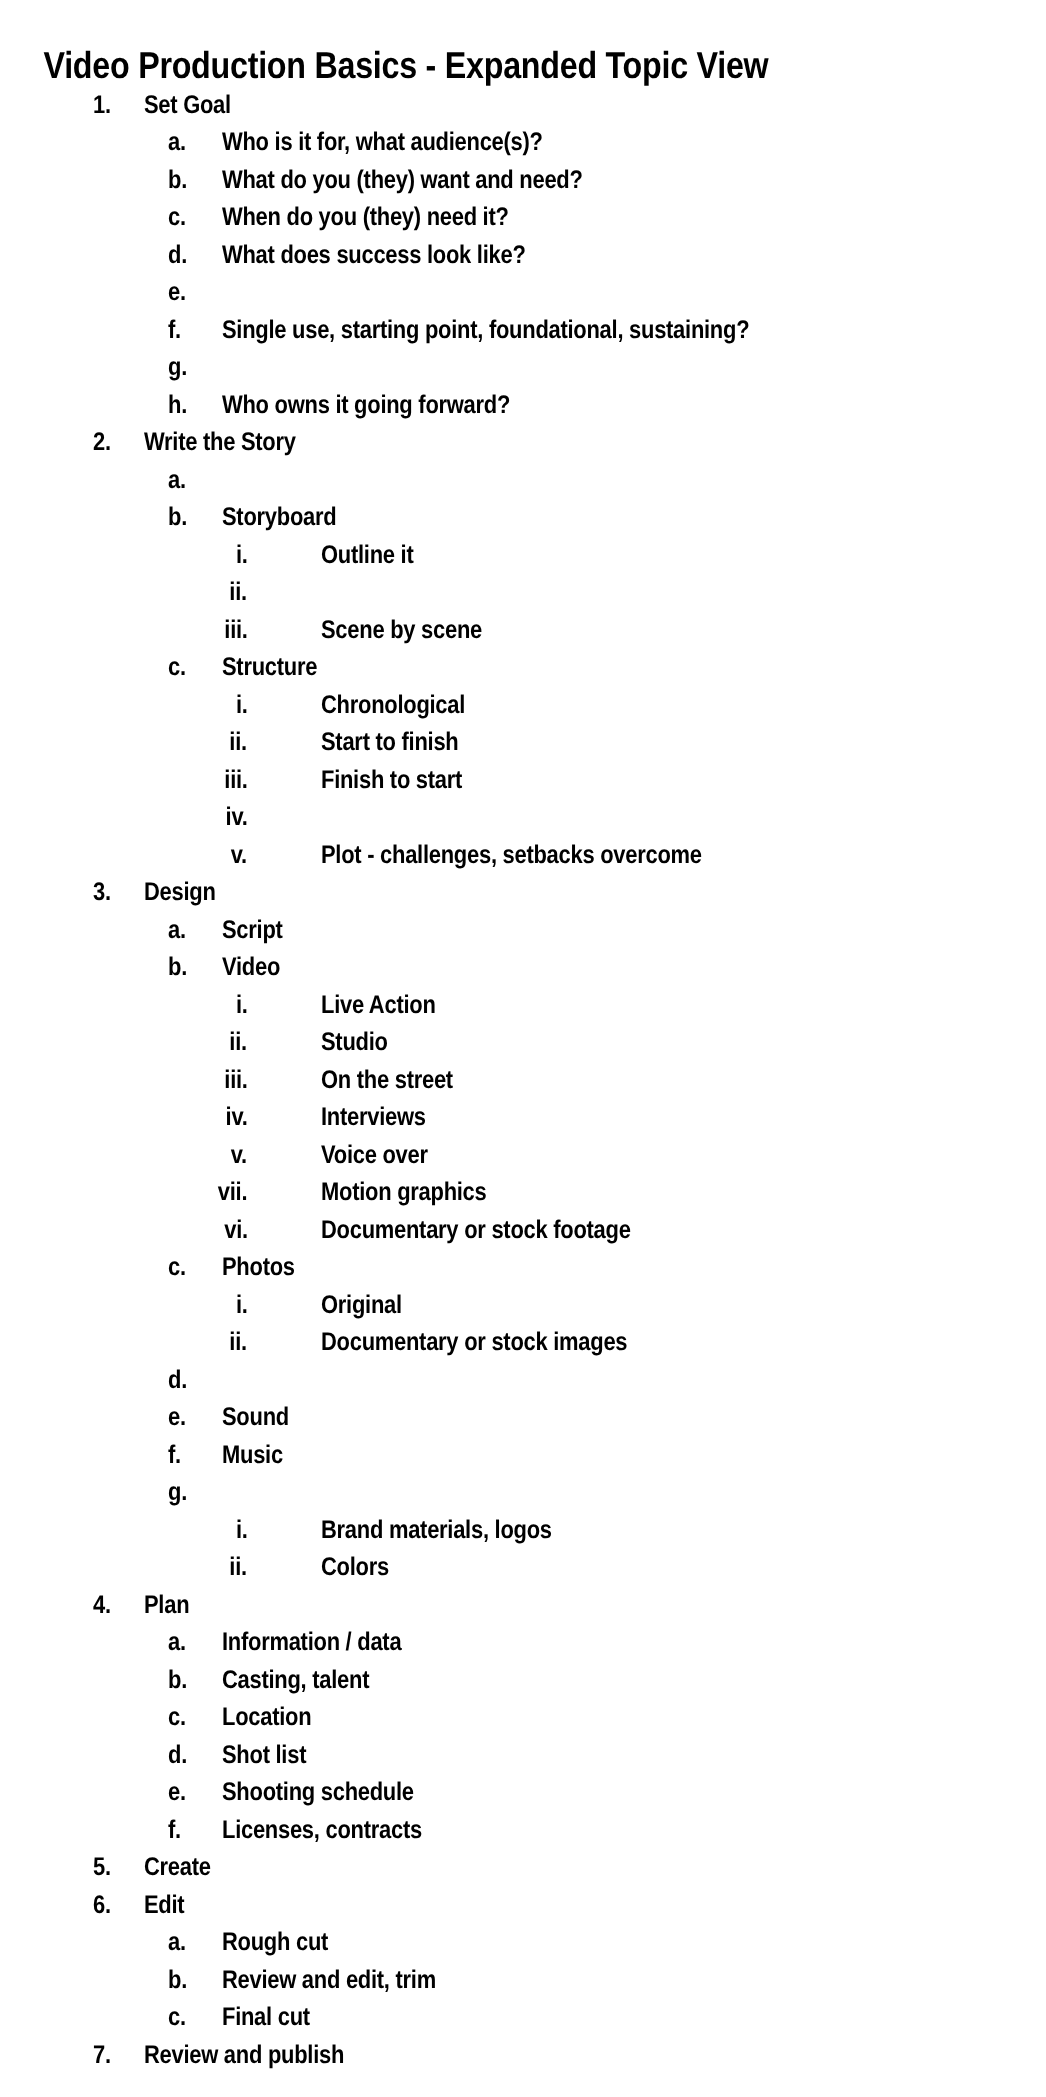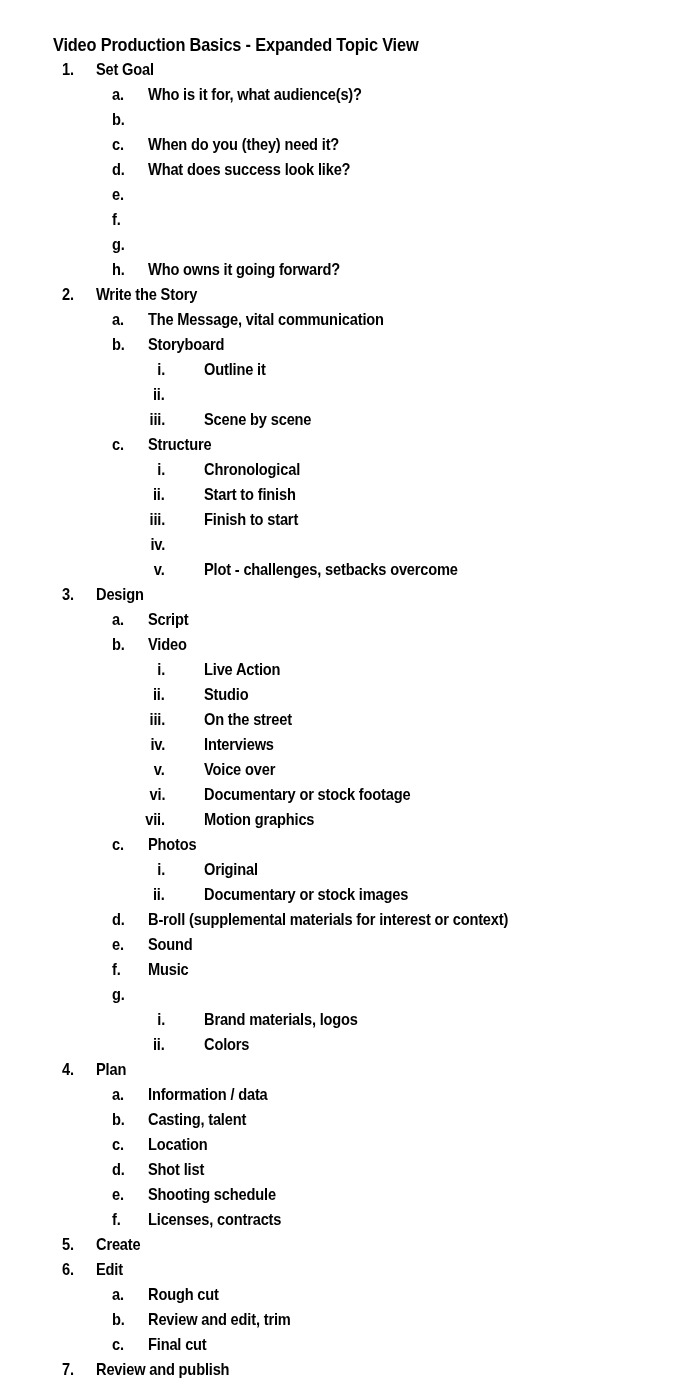--- a/index.html
+++ b/index.html
@@ -12,22 +12,22 @@
     height: 1398px;
     overflow: hidden;
     font-family: "Liberation Sans", sans-serif;
     font-weight: bold;
     color: #000000;
   }
   .doc {
     padding-top: 32px;
   }
   .title {
-    padding-left: 53px;
-    font-size: 19px;
+    padding-left: 29px;
+    font-size: 25px;
     line-height: 25px;
     white-space: nowrap;
   }
   .row {
     display: flex;
     align-items: baseline;
     font-size: 17px;
     line-height: 25px;
     white-space: nowrap;
   }
@@ -40,69 +40,70 @@
     transform-origin: 0 50%;
     letter-spacing: -0.2px;
   }
   .lvl1 { padding-left: 62px; }
   .lvl1 .marker { width: 34px; text-align: left; }
   .lvl2 { padding-left: 112px; }
   .lvl2 .marker { width: 36px; text-align: left; }
   .lvl3 { padding-left: 129px; }
   .lvl3 .marker { width: 36px; text-align: right; }
   .lvl3 .marker .txt { transform-origin: 100% 50%; }
-  .lvl3 .label { margin-left: 39px; text-align: center; }
+  .lvl3 .label { margin-left: 49px; text-align: center; }
 </style>
 </head>
 <body>
 
 <div class="doc">
   <div class="title">
     <span class="txt">Video Production Basics - Expanded Topic View</span>
   </div>
   <div id="outline">
       <div class="row lvl1">
         <span class="marker"><span class="txt">1.</span></span>
         <span class="label"><span class="txt">Set Goal</span></span>
       </div>
       <div class="row lvl2">
         <span class="marker"><span class="txt">a.</span></span>
         <span class="label"><span class="txt">Who is it for, what audience(s)?</span></span>
       </div>
       <div class="row lvl2">
         <span class="marker"><span class="txt">b.</span></span>
+        <span class="label"><span class="txt">What do you (they) want and need?</span></span>
       </div>
       <div class="row lvl2">
         <span class="marker"><span class="txt">c.</span></span>
         <span class="label"><span class="txt">When do you (they) need it?</span></span>
       </div>
       <div class="row lvl2">
         <span class="marker"><span class="txt">d.</span></span>
         <span class="label"><span class="txt">What does success look like?</span></span>
       </div>
       <div class="row lvl2">
         <span class="marker"><span class="txt">e.</span></span>
       </div>
       <div class="row lvl2">
         <span class="marker"><span class="txt">f.</span></span>
+        <span class="label"><span class="txt">Single use, starting point, foundational, sustaining?</span></span>
       </div>
       <div class="row lvl2">
         <span class="marker"><span class="txt">g.</span></span>
       </div>
       <div class="row lvl2">
         <span class="marker"><span class="txt">h.</span></span>
         <span class="label"><span class="txt">Who owns it going forward?</span></span>
       </div>
       <div class="row lvl1">
         <span class="marker"><span class="txt">2.</span></span>
         <span class="label"><span class="txt">Write the Story</span></span>
       </div>
       <div class="row lvl2">
         <span class="marker"><span class="txt">a.</span></span>
-        <span class="label"><span class="txt">The Message, vital communication</span></span>
       </div>
       <div class="row lvl2">
         <span class="marker"><span class="txt">b.</span></span>
         <span class="label"><span class="txt">Storyboard</span></span>
       </div>
       <div class="row lvl3">
         <span class="marker"><span class="txt">i.</span></span>
         <span class="label"><span class="txt">Outline it</span></span>
       </div>
       <div class="row lvl3">
@@ -161,42 +162,41 @@
       </div>
       <div class="row lvl3">
         <span class="marker"><span class="txt">iv.</span></span>
         <span class="label"><span class="txt">Interviews</span></span>
       </div>
       <div class="row lvl3">
         <span class="marker"><span class="txt">v.</span></span>
         <span class="label"><span class="txt">Voice over</span></span>
       </div>
       <div class="row lvl3">
+        <span class="marker"><span class="txt">vii.</span></span>
+        <span class="label"><span class="txt">Motion graphics</span></span>
+      </div>
+      <div class="row lvl3">
         <span class="marker"><span class="txt">vi.</span></span>
         <span class="label"><span class="txt">Documentary or stock footage</span></span>
       </div>
-      <div class="row lvl3">
-        <span class="marker"><span class="txt">vii.</span></span>
-        <span class="label"><span class="txt">Motion graphics</span></span>
-      </div>
       <div class="row lvl2">
         <span class="marker"><span class="txt">c.</span></span>
         <span class="label"><span class="txt">Photos</span></span>
       </div>
       <div class="row lvl3">
         <span class="marker"><span class="txt">i.</span></span>
         <span class="label"><span class="txt">Original</span></span>
       </div>
       <div class="row lvl3">
         <span class="marker"><span class="txt">ii.</span></span>
         <span class="label"><span class="txt">Documentary or stock images</span></span>
       </div>
       <div class="row lvl2">
         <span class="marker"><span class="txt">d.</span></span>
-        <span class="label"><span class="txt">B-roll (supplemental materials for interest or context)</span></span>
       </div>
       <div class="row lvl2">
         <span class="marker"><span class="txt">e.</span></span>
         <span class="label"><span class="txt">Sound</span></span>
       </div>
       <div class="row lvl2">
         <span class="marker"><span class="txt">f.</span></span>
         <span class="label"><span class="txt">Music</span></span>
       </div>
       <div class="row lvl2">

